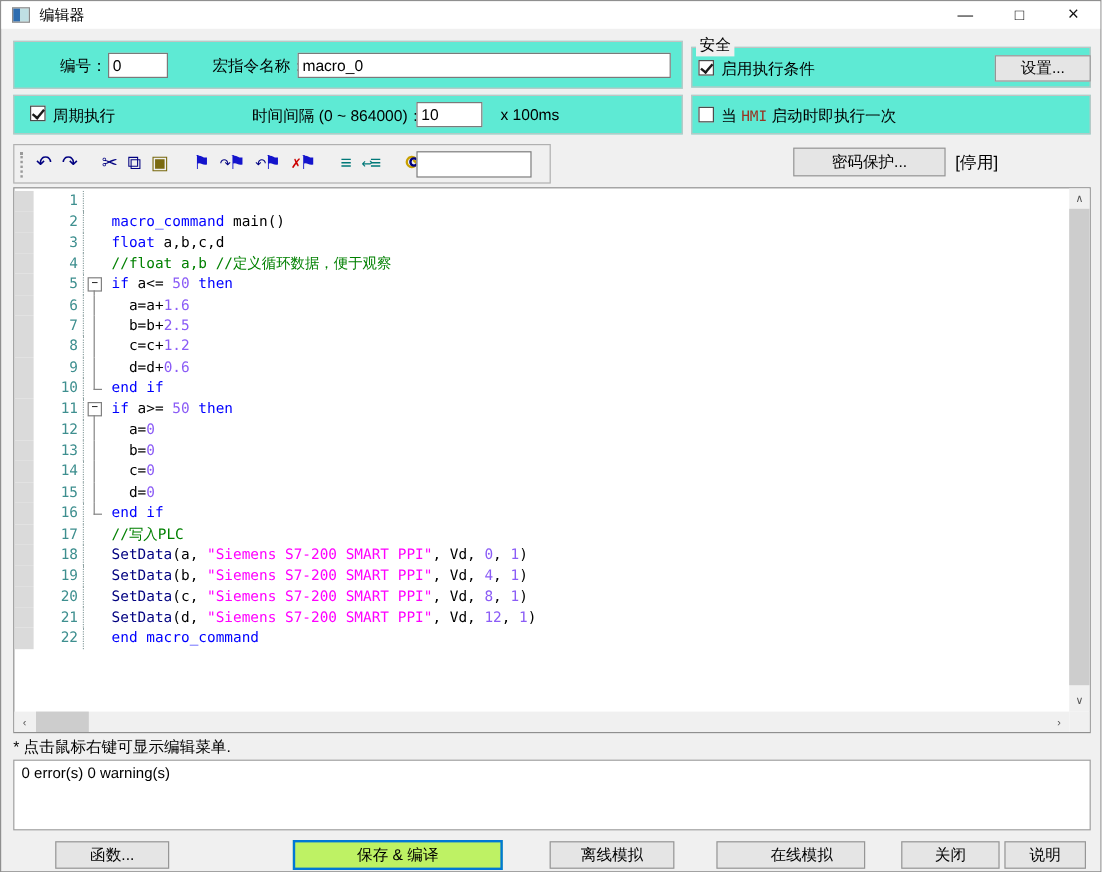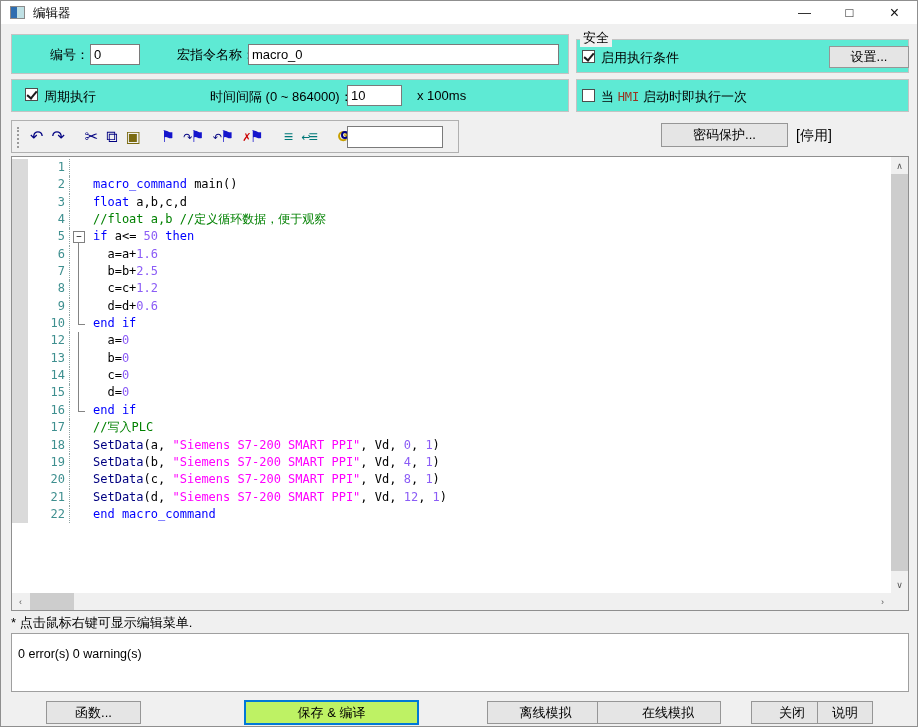--- a/index.html
+++ b/index.html
@@ -100,27 +100,27 @@
   .sb-arrow { position:absolute; width:17px; height:17px; display:flex; align-items:center;
               justify-content:center; font-size:9px; color:#555; }
   .vscroll .up { top:0; }  .vscroll .down { bottom:0; }
   .hscroll .left { left:0; } .hscroll .right { right:0; }
   .v-thumb { position:absolute; left:0; width:17px; top:17px; height:397px; background:#cdcdcd; }
   .h-thumb { position:absolute; top:0; height:17px; left:18px; width:44px; background:#cdcdcd; }
 
   
   .hint { position:absolute; left:10px; top:613px; font-size:13px; color:#000; }
   .message-box { position:absolute; left:10px; top:632px; width:898px; height:59px;
-                 background:#fff; border:1px solid #9f9f9f; font-size:12.5px; padding:13px 6px; }
+                 background:#fff; border:1px solid #9f9f9f; font-size:12.5px; padding:3px 6px; }
   #fn-btn      { left:45px;  top:700px; width:95px;  height:23px; }
   #save-btn    { left:243px; top:699px; width:175px; height:25px; }
-  #offline-btn { left:486px; top:700px; width:117px; height:23px; }
+  #offline-btn { left:457px; top:700px; width:104px; height:23px; }
   #online-btn  { left:596px; top:700px; width:124px; height:23px;padding-left:18px; }
   #close-btn   { left:750px; top:700px; width:82px;  height:23px; }
-  #help-btn    { left:816px; top:700px; width:56px;  height:23px; }
+  #help-btn    { left:836px; top:700px; width:68px;  height:23px; }
 </style>
 </head>
 <body>
 
 <div class="window">
 
   <div class="titlebar">
     <span class="app-icon"></span>
     <span class="win-title">编辑器</span>
     <div class="win-controls">
@@ -261,20 +261,26 @@
           <span class="bm"></span>
           <span class="ln">9</span>
           <span class="fold mid"></span>
           <span class="ct"><span class="seg-pl">  d=d+</span><span class="seg-num">0.6</span></span>
         </div>
         <div class="cl">
           <span class="bm"></span>
           <span class="ln">10</span>
           <span class="fold end"></span>
           <span class="ct"><span class="seg-kw">end if</span></span>
+        </div>
+        <div class="cl">
+          <span class="bm"></span>
+          <span class="ln">11</span>
+          <span class="fold start"></span>
+          <span class="ct"><span class="seg-kw">if</span><span class="seg-pl"> a&gt;= </span><span class="seg-num">50</span><span class="seg-kw"> then</span></span>
         </div>
         <div class="cl">
           <span class="bm"></span>
           <span class="ln">12</span>
           <span class="fold mid"></span>
           <span class="ct"><span class="seg-pl">  a=</span><span class="seg-num">0</span></span>
         </div>
         <div class="cl">
           <span class="bm"></span>
           <span class="ln">13</span>

